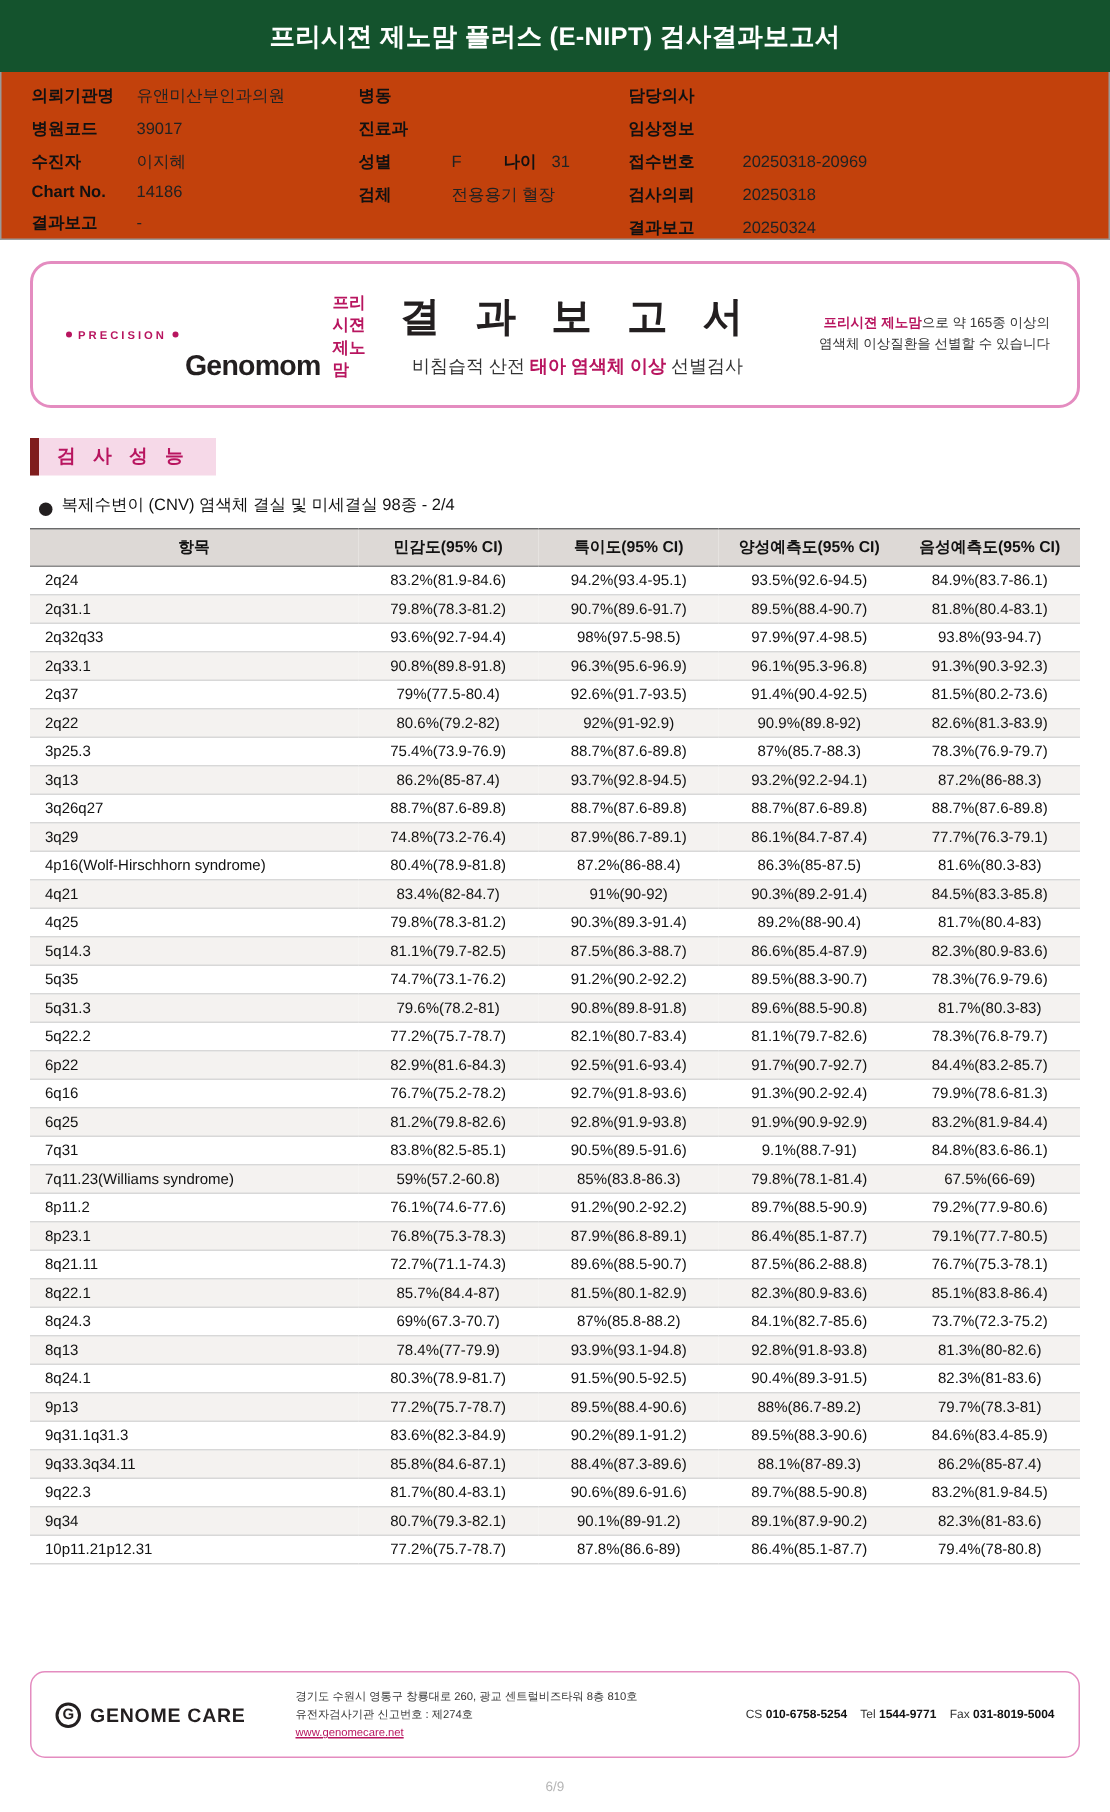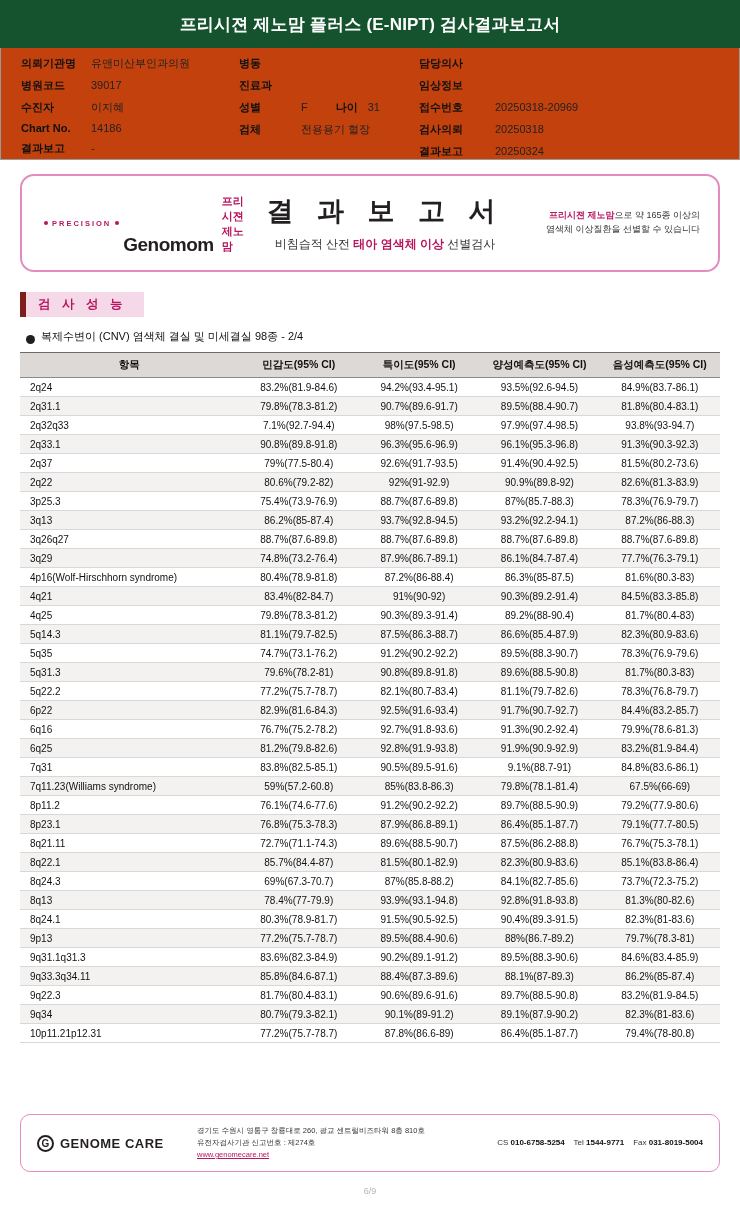--- a/index.html
+++ b/index.html
@@ -284,21 +284,21 @@
         </tr>
         <tr class="alt">
           <td class="item">2q31.1</td>
           <td>79.8%(78.3-81.2)</td>
           <td>90.7%(89.6-91.7)</td>
           <td>89.5%(88.4-90.7)</td>
           <td>81.8%(80.4-83.1)</td>
         </tr>
         <tr>
           <td class="item">2q32q33</td>
-          <td>7.1%(92.7-94.4)</td>
+          <td>93.6%(92.7-94.4)</td>
           <td>98%(97.5-98.5)</td>
           <td>97.9%(97.4-98.5)</td>
           <td>93.8%(93-94.7)</td>
         </tr>
         <tr class="alt">
           <td class="item">2q33.1</td>
           <td>90.8%(89.8-91.8)</td>
           <td>96.3%(95.6-96.9)</td>
           <td>96.1%(95.3-96.8)</td>
           <td>91.3%(90.3-92.3)</td>

